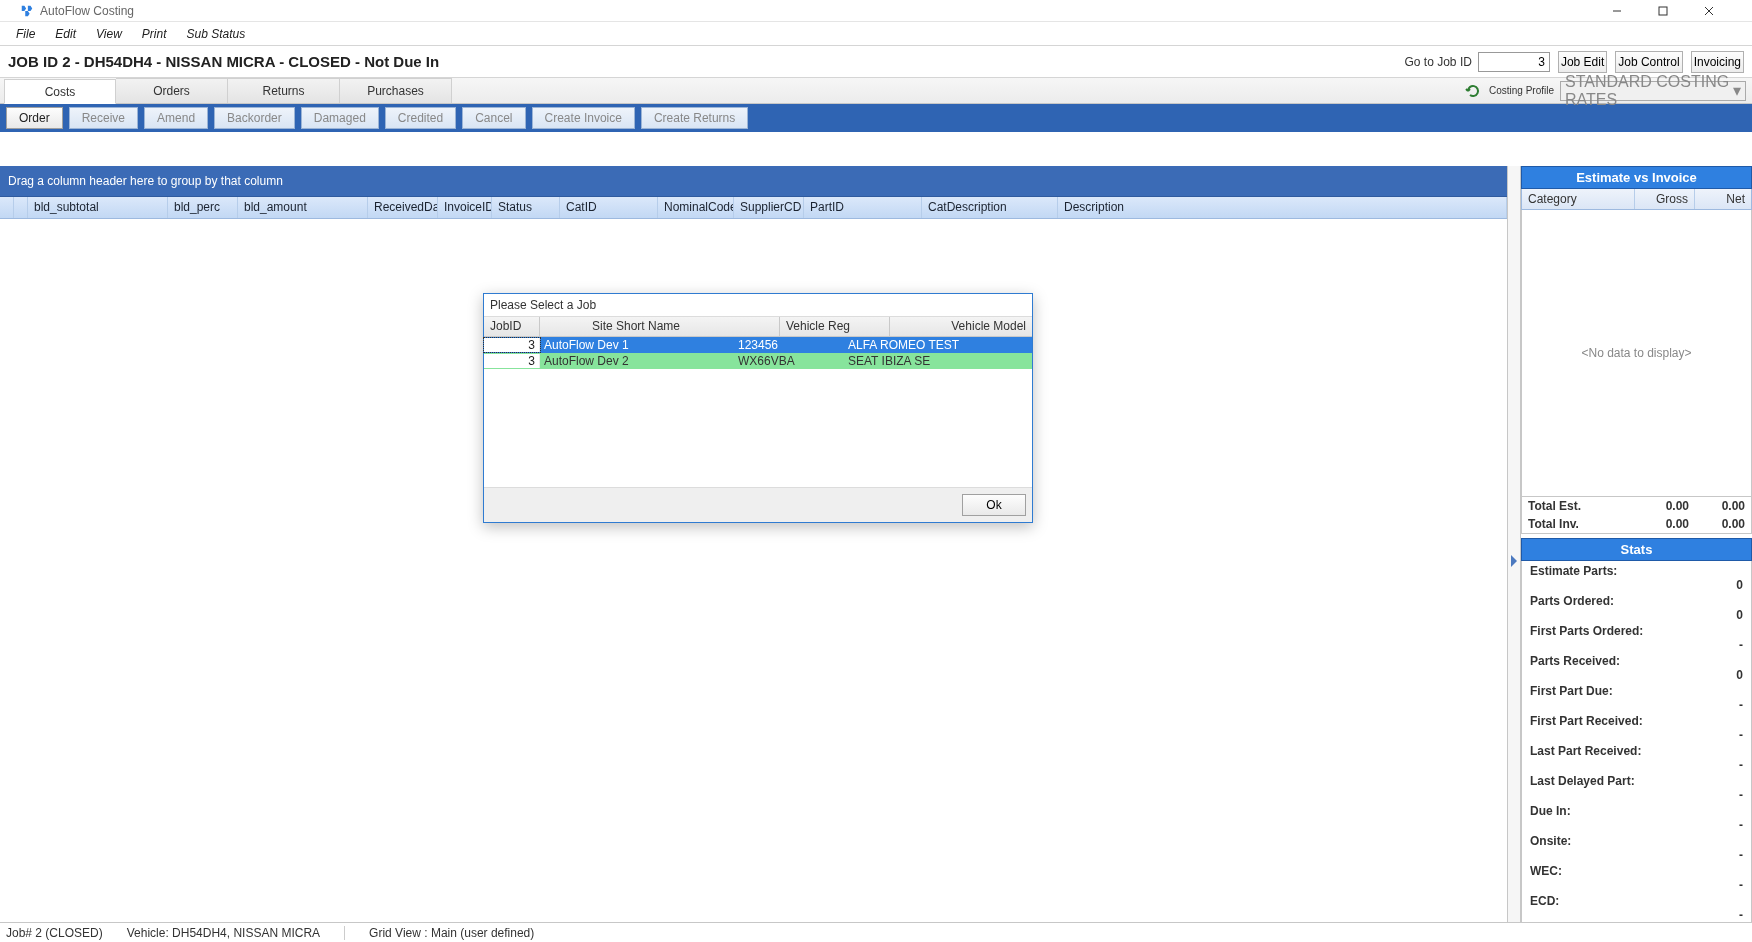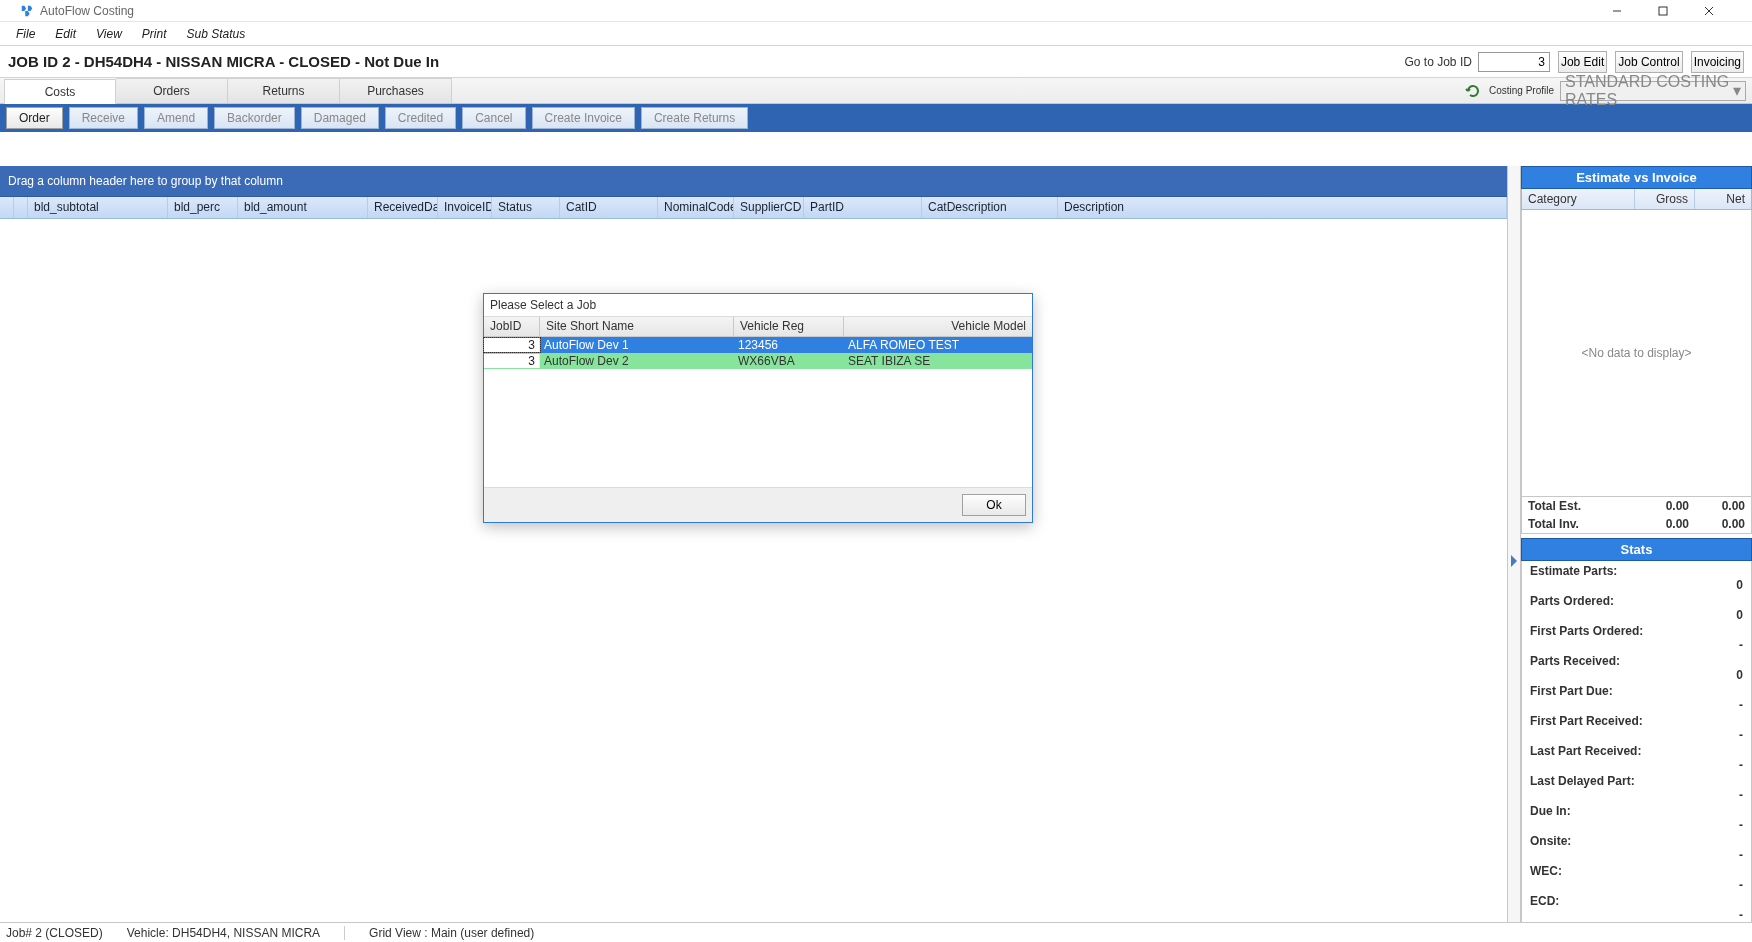--- a/index.html
+++ b/index.html
@@ -79,21 +79,21 @@
   
   .status-bar { position: absolute; bottom: 0; left: 0; right: 0; height: 20px; border-top: 1px solid #c7c7c7; display: flex; align-items: center; font-size: 12px; padding: 0 6px; gap: 24px; background: #fff; }
   .sb-sep { width: 1px; height: 14px; background: #ccc; }
 
   
   .dialog { position: absolute; left: 483px; top: 293px; width: 550px; border: 1px solid #2f7bd1; background: #fff; box-shadow: 0 4px 14px rgba(0,0,0,.25); }
   .dialog-title { font-size: 12px; padding: 4px 6px; border-bottom: 1px solid #dcdcdc; }
   .dlg-headers { display: flex; background: linear-gradient(#f4f4f4,#e6e6e6); border-bottom: 1px solid #c9c9c9; height: 20px; font-size: 12px; }
   .dlg-h { padding: 2px 6px; border-right: 1px solid #c9c9c9; }
   .dlg-h:first-child { width: 56px; }
-  .dlg-h:nth-child(2) { width: 194px; }
+  .dlg-h:nth-child(2) { width: 194px; margin-left: 46px; }
   .dlg-h:nth-child(3) { width: 110px; }
   .dlg-h:nth-child(4) { flex: 1; border-right: none; text-align: right; }
   .dlg-rows { min-height: 150px; }
   .dlg-row { display: flex; font-size: 12px; height: 16px; align-items:center; }
   .dlg-row.sel { background: #2f80e0; color: #fff; }
   .dlg-row.alt { background: #87e49c; }
   .dlg-c1 { width: 56px; text-align: right; padding-right: 4px; border-right: 1px solid rgba(0,0,0,.08); background: #fff; color: #222; }
   .dlg-row.sel .dlg-c1 { background: #fff; color:#222; outline: 1px dotted #333; }
   .dlg-c2 { width: 194px; padding-left: 4px; }
   .dlg-c3 { width: 110px; padding-left: 4px; }

